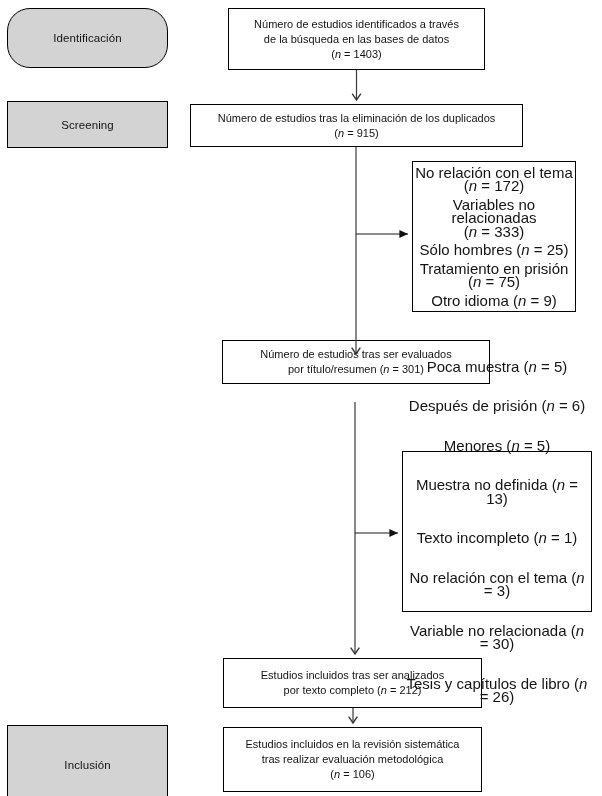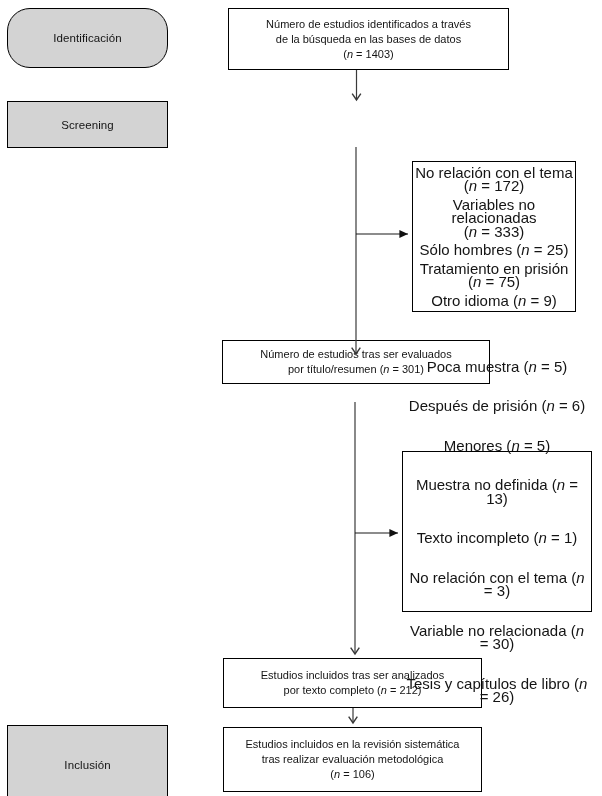--- a/index.html
+++ b/index.html
@@ -39,21 +39,21 @@
     line-height: 13.5px;
   }
   #excl1 .excl-item { margin: 2.5px 0; }
   #excl2 .excl-item { margin: 13px 0; }
 
   #stage1 { left: 7px;   top: 8px;   width: 161px; height: 60px; border-radius: 23px; }
   #stage2 { left: 7px;   top: 101px; width: 161px; height: 47px; }
   #stage3 { left: 7px;   top: 656px; width: 161px; height: 51px; }
   #stage4 { left: 7px;   top: 725px; width: 161px; height: 79px; }
 
-  #fbox1  { left: 228px; top: 8px;   width: 281px; height: 62px; }
+  #fbox1  { left: 228px; top: 8px;   width: 257px; height: 62px; }
   #fbox2  { left: 190px; top: 104px; width: 333px; height: 43px; }
   #fbox3  { left: 222px; top: 340px; width: 268px; height: 44px; }
   #fbox4  { left: 223px; top: 658px; width: 259px; height: 50px; }
   #fbox5  { left: 223px; top: 727px; width: 259px; height: 65px; }
 
   #excl1  { left: 412px; top: 161px; width: 164px; height: 151px; }
   #excl2  { left: 402px; top: 451px; width: 190px; height: 161px; }
 
   svg.arrows {
     position: absolute;
@@ -74,20 +74,24 @@
     <span>Screening</span>
   </div>
   <div class="box stage" id="stage4" style="background: rgb(211, 211, 211);">
     <span>Inclusión</span>
   </div>
 
   <div class="box" id="fbox1">
     <div class="flowtext">Número de estudios identificados a través
 de la búsqueda en las bases de datos
 (<i>n</i> = 1403)</div>
+  </div>
+  <div class="box" id="fbox2">
+    <div class="flowtext">Número de estudios tras la eliminación de los duplicados
+(<i>n</i> = 915)</div>
   </div>
   <div class="box" id="fbox3">
     <div class="flowtext">Número de estudios tras ser evaluados
 por título/resumen (<i>n</i> = 301)</div>
   </div>
   <div class="box" id="fbox4">
     <div class="flowtext">Estudios incluidos tras ser analizados
 por texto completo (<i>n</i> = 212)</div>
   </div>
   <div class="box" id="fbox5">

